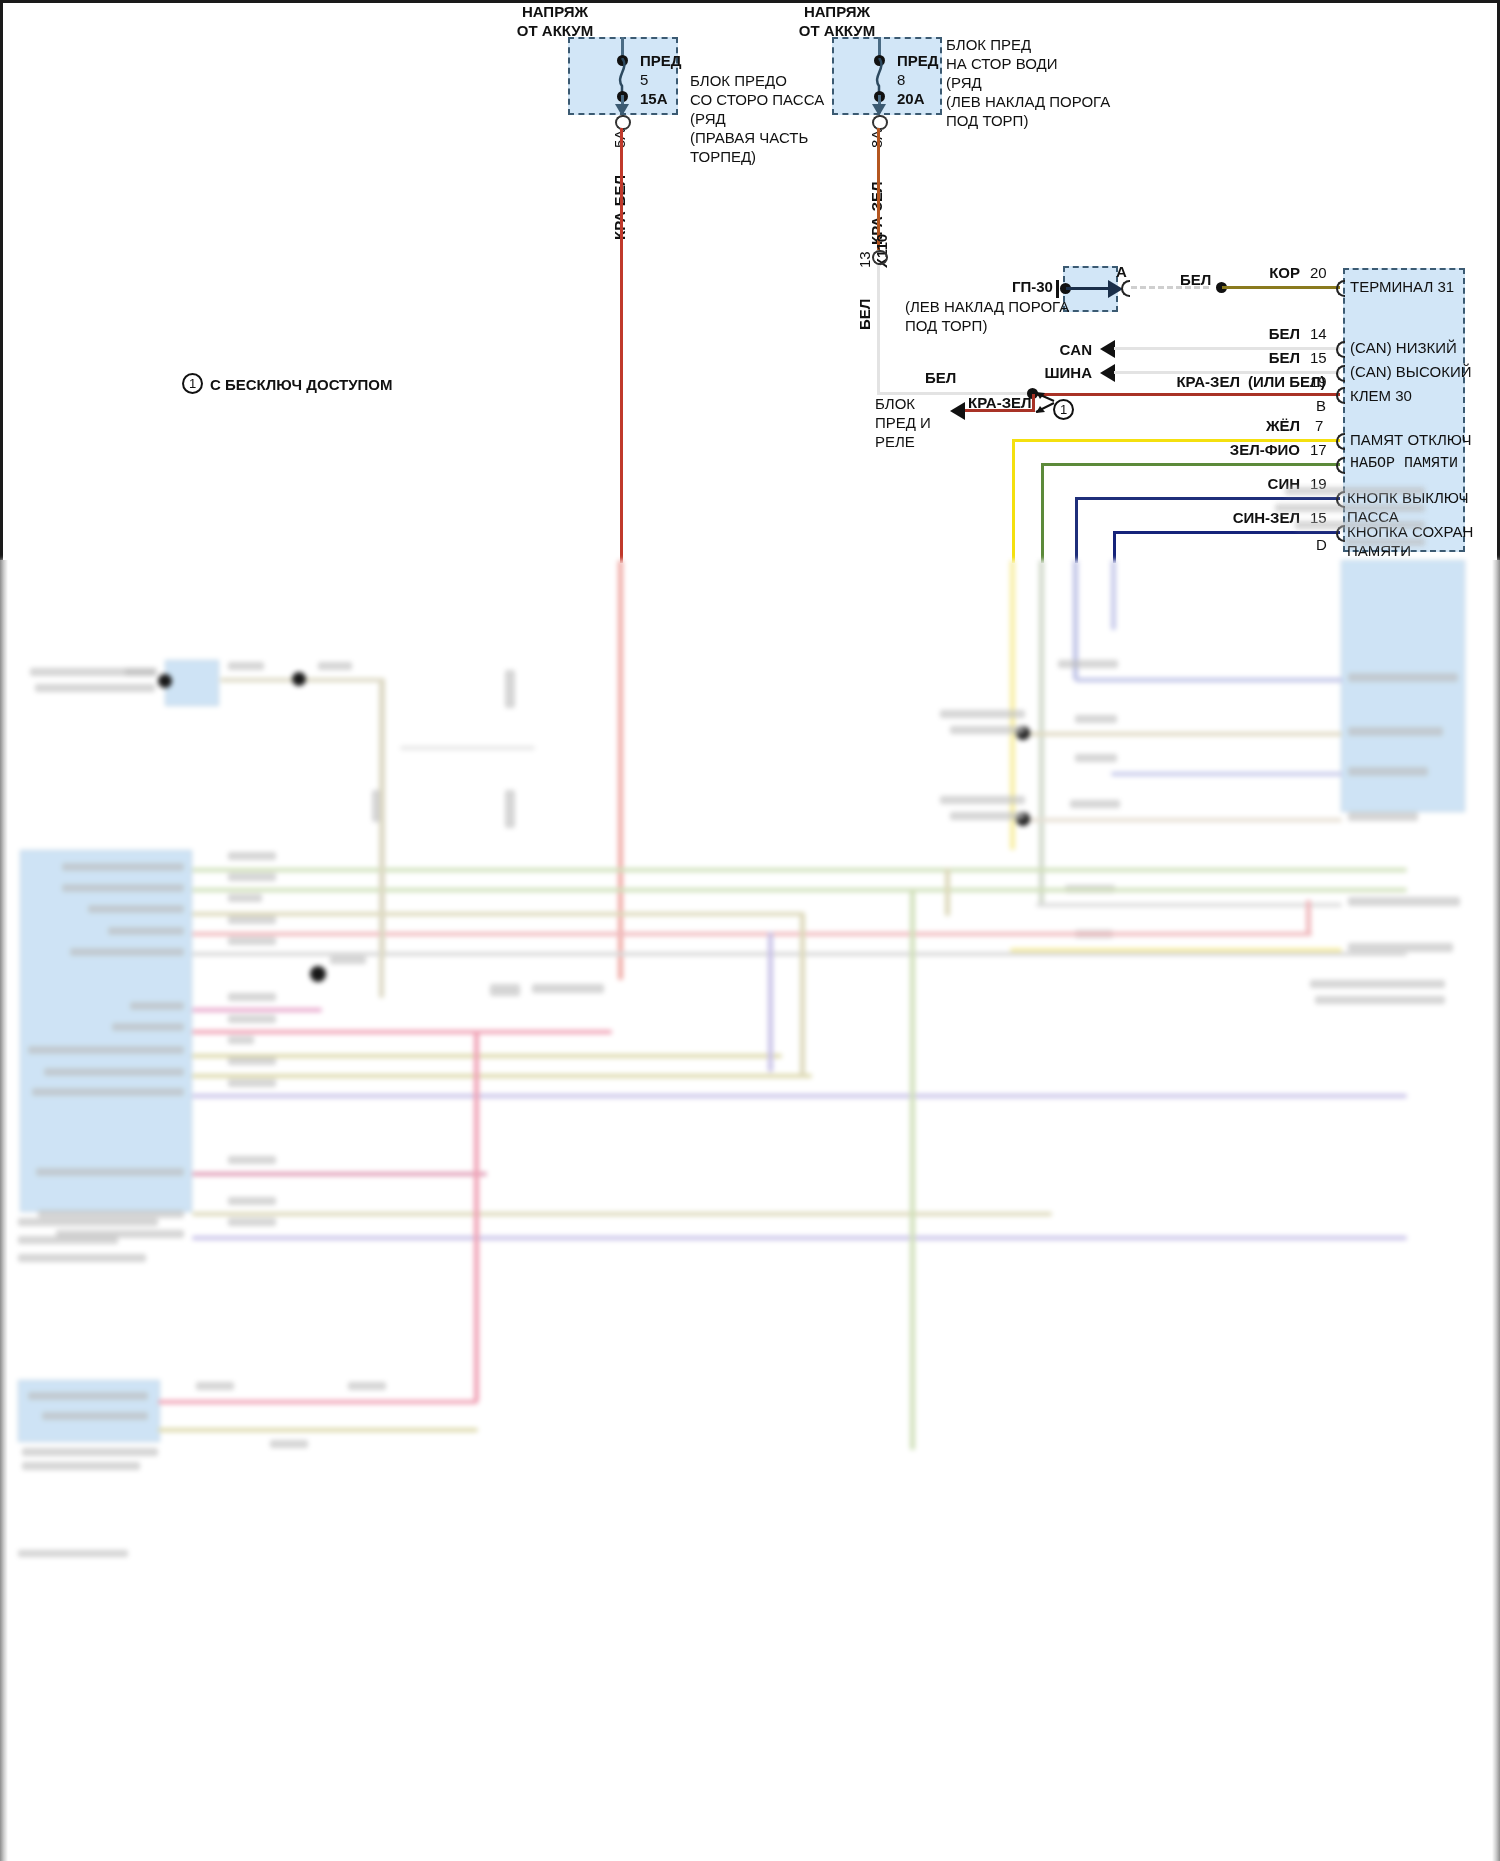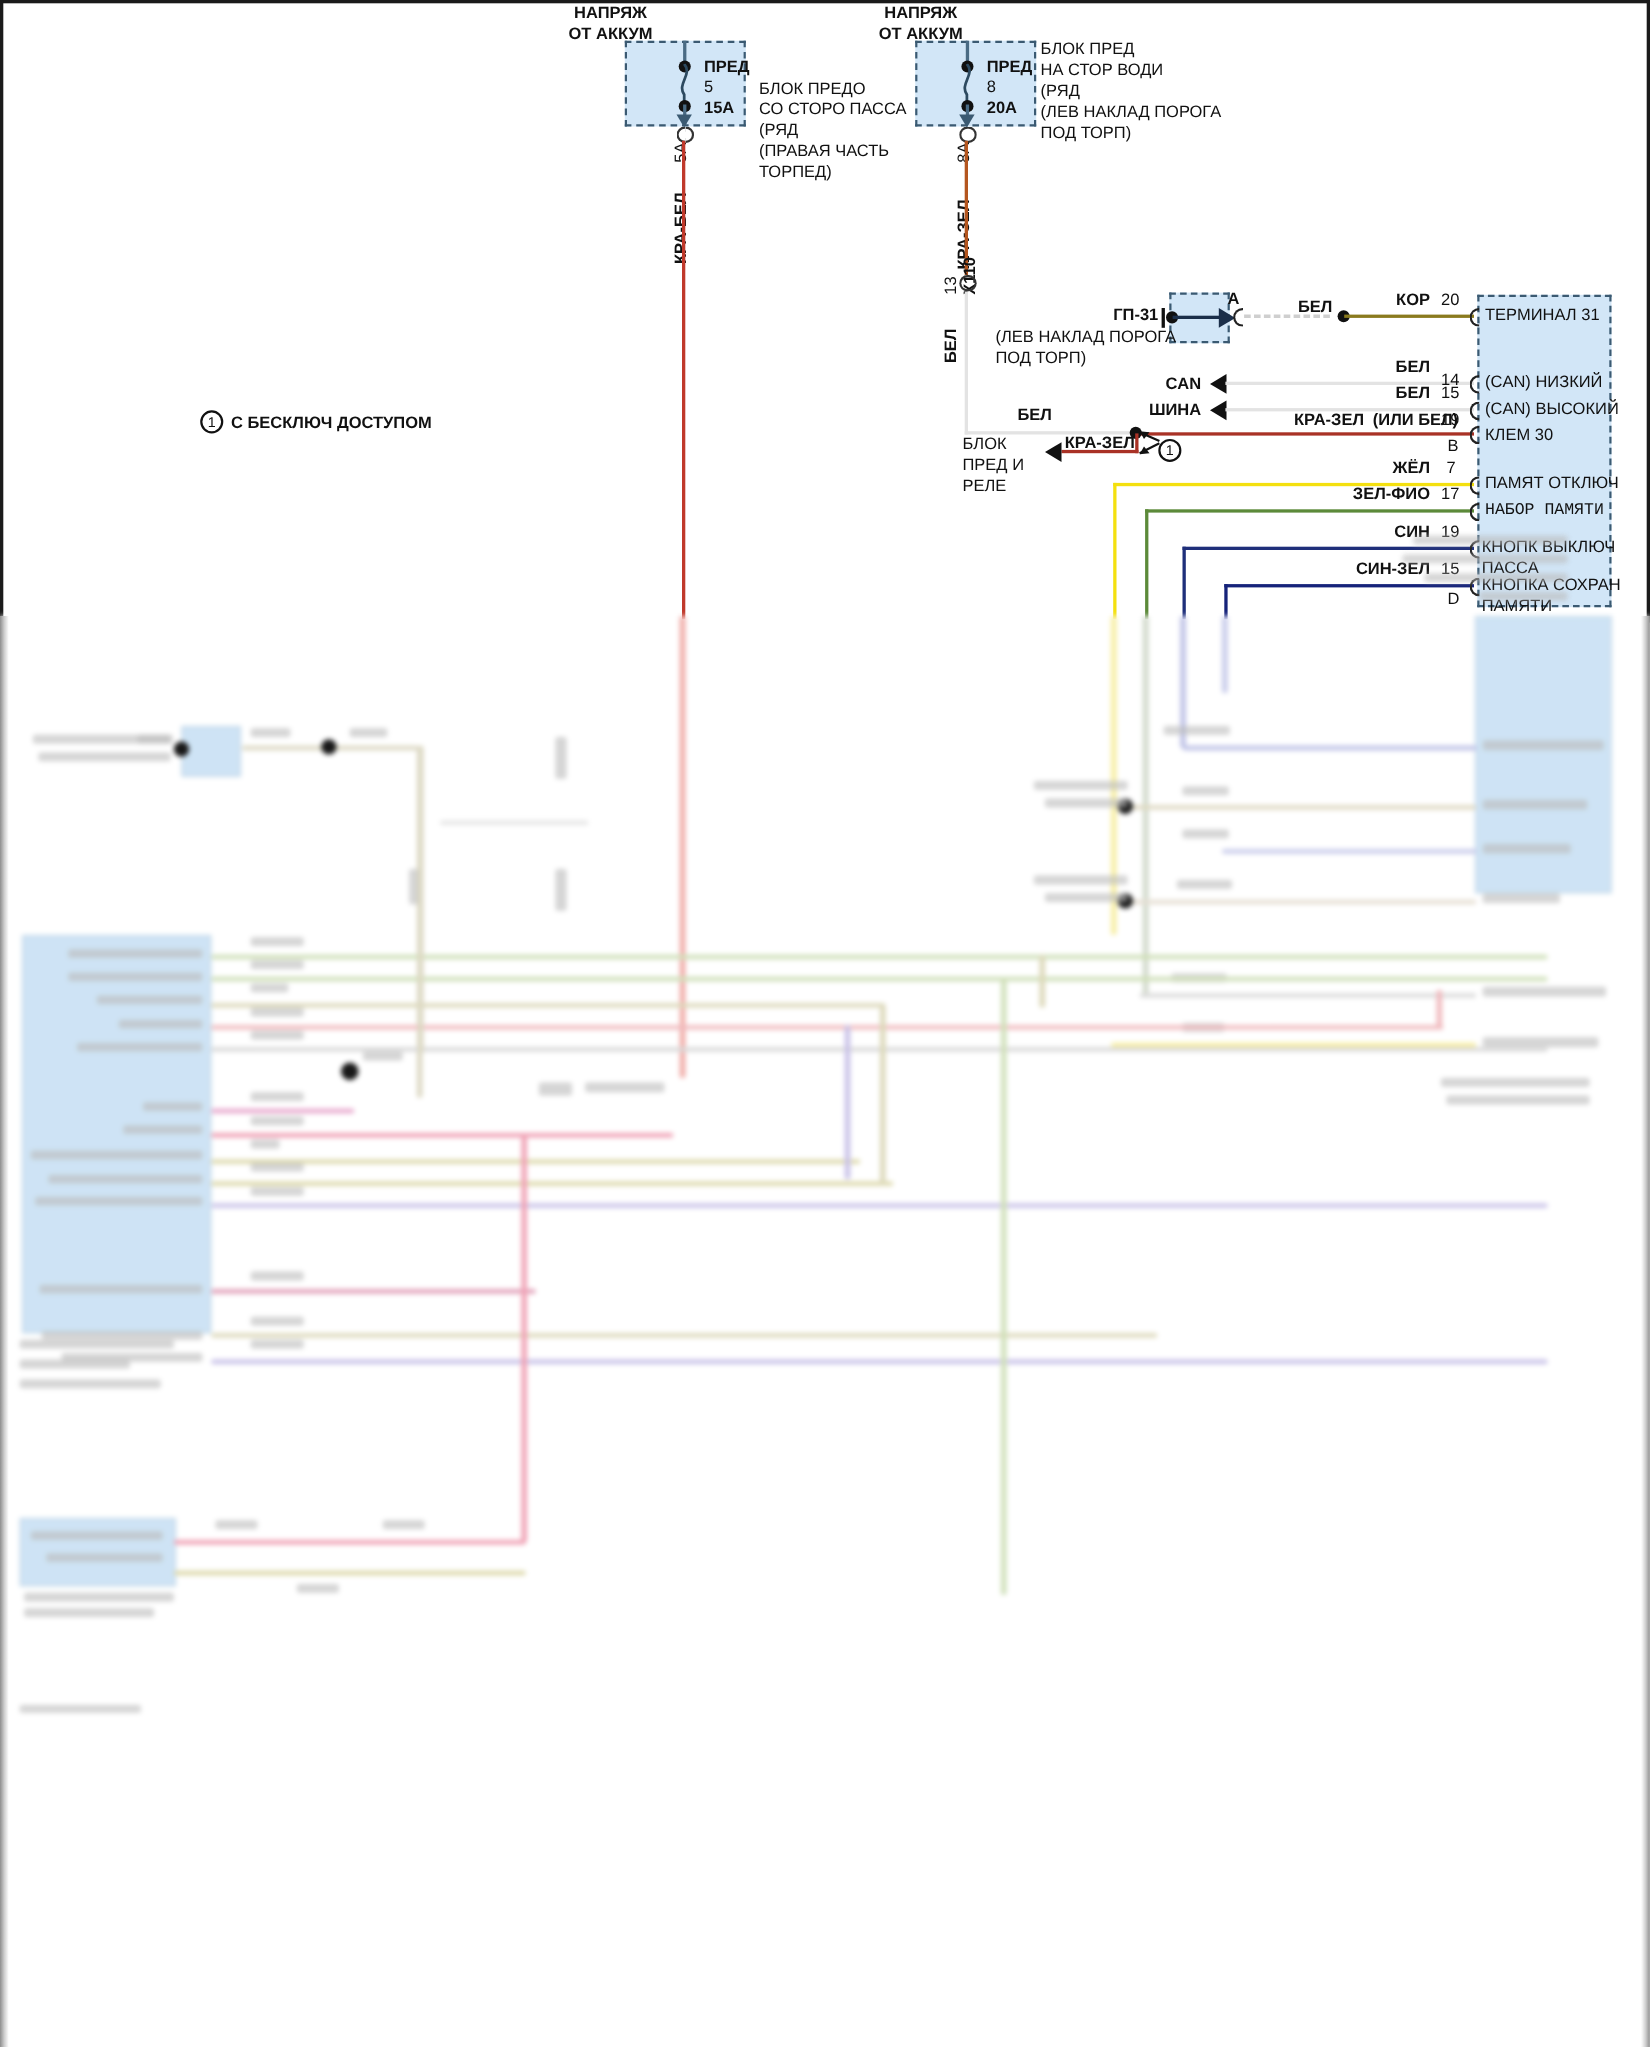--- a/index.html
+++ b/index.html
@@ -168,21 +168,21 @@
   <div class="lbl b vert" style="left:872px;top:268px;">X110</div>
   <div class="lbl vert" style="left:855px;top:268px;">13</div>
   <div class="splice" style="left:872px;top:250px;"></div>
 
   <div class="wire v" style="left:877px;top:265px;height:130px;background:#e3e3e3;"></div>
   <div class="lbl b vert" style="left:855px;top:330px;">БЕЛ</div>
   <div class="wire h" style="left:877px;top:392px;width:155px;background:#e3e3e3;"></div>
   <div class="lbl b" style="left:925px;top:368px;">БЕЛ</div>
 
   <div class="conn-box" style="left:1063px;top:266px;width:55px;height:46px;"></div>
-  <div class="lbl b" style="left:1012px;top:277px;">ГП-31</div>
+  <div class="lbl b" style="left:1012px;top:277px;">ГП-30</div>
   <div class="lbl-blk b c" style="left:905px;top:297px;width:260px;">(ЛЕВ НАКЛАД ПОРОГА
 ПОД ТОРП)</div>
 
   <div class="wire v" style="left:1056px;top:280px;height:18px;background:#111;"></div>
   <div class="node" style="left:1060px;top:283px;"></div>
   <div class="wire h" style="left:1066px;top:287px;width:48px;background:#1b2f4a;"></div>
   <div class="arrow-right" style="left:1108px;top:280px;border-left-color:#1b2f4a;"></div>
   <div class="bracket" style="left:1121px;top:280px;"></div>
   <div class="lbl b" style="left:1116px;top:262px;">A</div>
 
@@ -201,21 +201,21 @@
 
   <div class="lbl b r" style="left:1000px;top:340px;width:92px;">CAN</div>
   <div class="lbl b r" style="left:1000px;top:363px;width:92px;">ШИНА</div>
   <div class="arrow-left" style="left:1100px;top:340px;"></div>
   <div class="arrow-left" style="left:1100px;top:364px;"></div>
 
   <div class="wire h" style="left:1114px;top:347px;width:226px;background:#e3e3e3;"></div>
   <div class="bracket" style="left:1336px;top:341px;"></div>
 
   <div class="lbl b r" style="left:1215px;top:324px;width:85px;">БЕЛ</div>
-  <div class="lbl" style="left:1310px;top:324px;margin-top:12px;">14</div>
+  <div class="lbl" style="left:1310px;top:324px;">14</div>
   <div class="lbl-blk b" style="left:1350px;top:338px;">(CAN) НИЗКИЙ</div>
 
   <div class="wire h" style="left:1114px;top:371px;width:226px;background:#e3e3e3;"></div>
   <div class="bracket" style="left:1336px;top:365px;"></div>
   <div class="lbl b r" style="left:1215px;top:348px;width:85px;">БЕЛ</div>
   <div class="lbl" style="left:1310px;top:348px;">15</div>
   <div class="lbl-blk b" style="left:1350px;top:362px;">(CAN) ВЫСОКИЙ</div>
 
   <div class="wire h" style="left:1035px;top:393px;width:305px;background:#a93226;"></div>
   <div class="bracket" style="left:1336px;top:387px;"></div>

